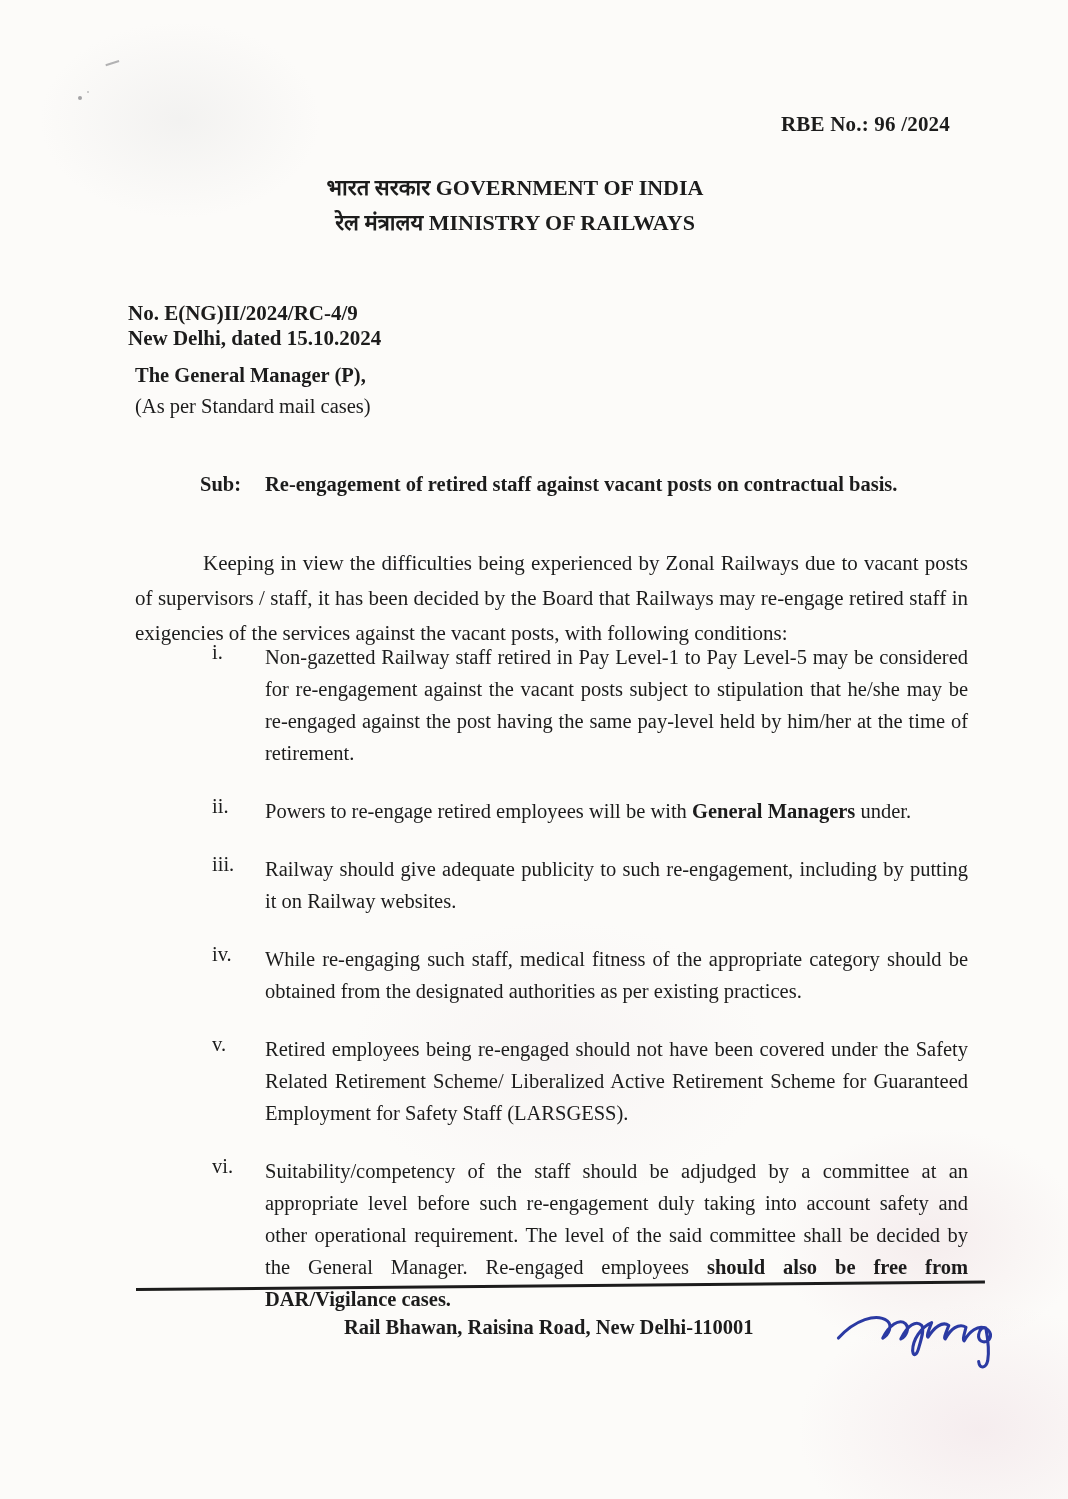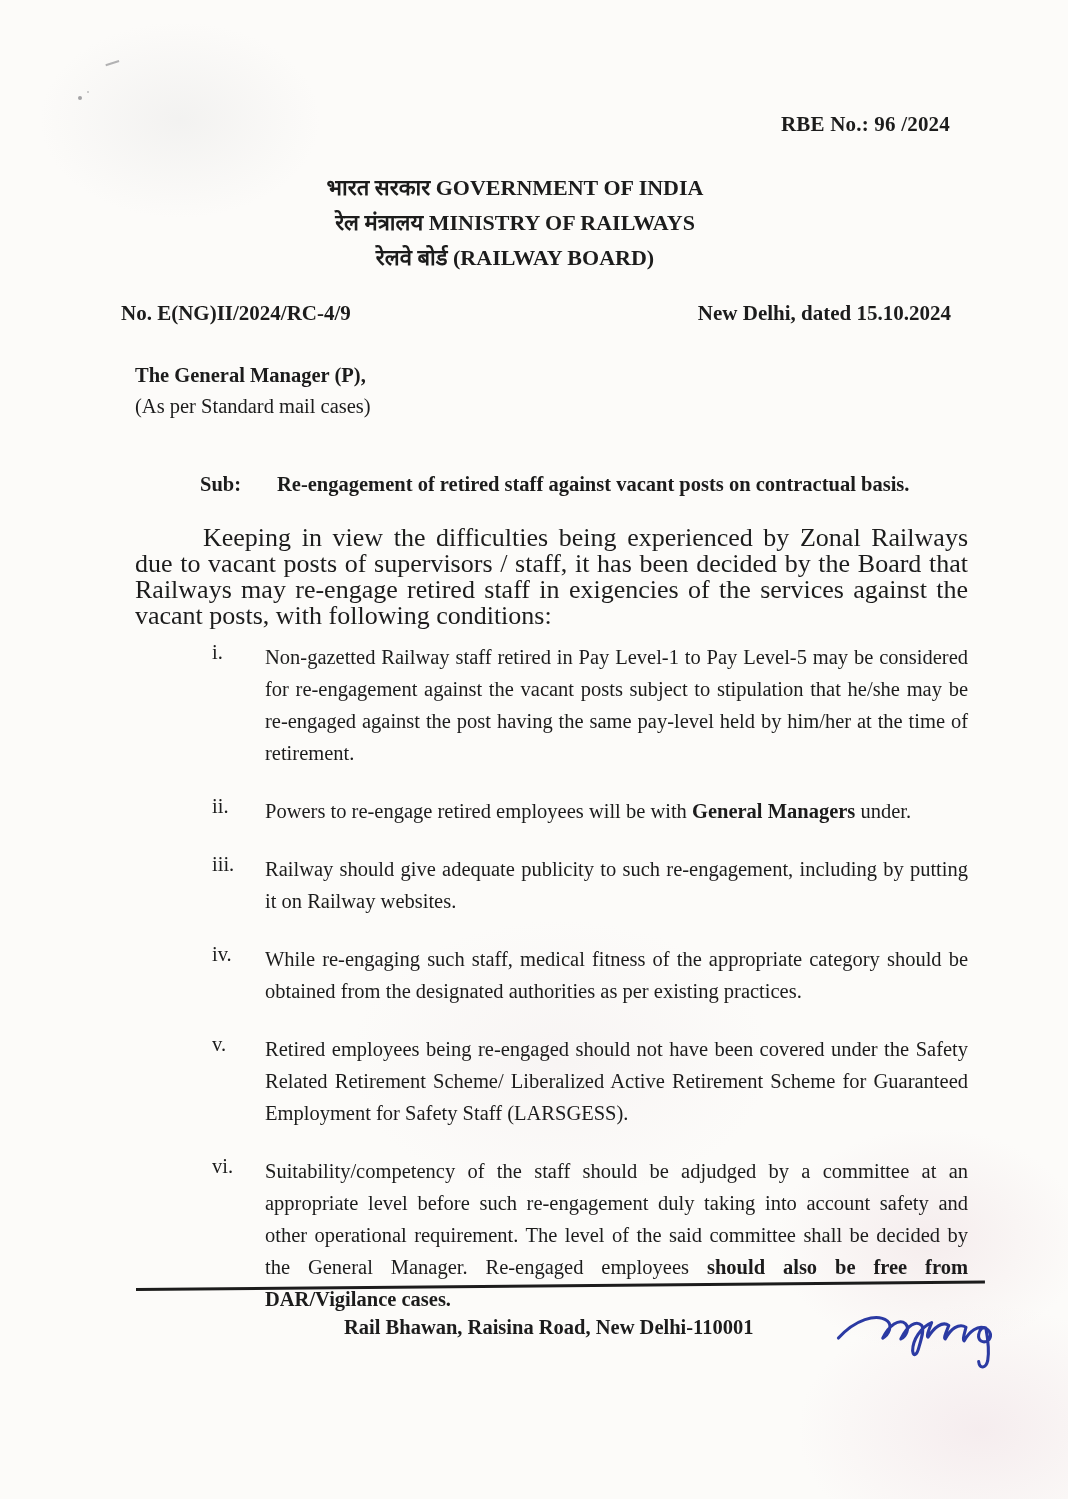--- a/index.html
+++ b/index.html
@@ -17,24 +17,24 @@
       radial-gradient(300px 200px at 560px 1060px, rgba(238,230,232,.3), rgba(0,0,0,0) 70%),
       var(--paper);
     font-family:"Liberation Serif","DejaVu Serif",serif;
     color:var(--ink);
   }
   .abs{position:absolute;}
   .b{font-weight:bold;}
   .rbe{top:112px;right:118px;font-size:21px;letter-spacing:.2px;}
   .letterhead{top:170px;left:0;width:1030px;text-align:center;font-size:22px;line-height:35px;}
   .letterhead div{white-space:pre;}
-  .refrow{top:301px;left:121px;width:830px;display:flex;justify-content:space-between;font-size:21px;}
+  .refrow{top:301px;left:128px;width:830px;display:flex;justify-content:space-between;font-size:21px;flex-direction:column;}
   .addressee{top:360px;left:135px;font-size:20.5px;line-height:30.5px;}
-  .subject{top:473px;left:200px;font-size:20.5px;display:flex;gap:36px;}
-  .opening{top:525px;left:135px;width:833px;font-size:26px;line-height:26px;text-align:justify;text-indent:68px;}
+  .subject{top:473px;left:200px;font-size:20.5px;display:flex;gap:24px;}
+  .opening{top:546px;left:135px;width:833px;font-size:21px;line-height:35px;text-align:justify;text-indent:68px;}
   .conditions{top:641px;left:212px;width:756px;font-size:20.5px;}
   .cond{display:flex;margin-bottom:26px;}
   .cond .num{width:53px;flex:0 0 53px;}
   .cond .ct{flex:1;text-align:justify;line-height:32px;}
   .rule{top:1288px;left:136px;width:849px;height:3px;background:var(--ink);transform:rotate(-0.5deg);transform-origin:left center;}
   .footer-address{top:1316px;left:344px;font-size:20.5px;}
   .signature{top:1290px;left:833px;width:190px;height:88px;}
   .pencil-mark{top:62px;left:106px;width:14px;height:4px;border-top:2px solid rgba(90,90,95,.45);transform:rotate(-18deg);}
   .speck{top:96px;left:78px;width:4px;height:4px;border-radius:50%;background:rgba(80,80,85,.5);box-shadow:8px -6px 0 -1px rgba(80,80,85,.35);}
 </style>
@@ -42,21 +42,20 @@
 <body>
 
 <div class="abs pencil-mark"></div>
 <div class="abs speck"></div>
 
 <div class="abs rbe b">RBE No.:  96 /2024</div>
 
 <div class="abs letterhead b">
   <div>भारत सरकार GOVERNMENT OF INDIA</div>
   <div>रेल मंत्रालय MINISTRY OF RAILWAYS</div>
-  <div>रेलवे बोर्ड (RAILWAY BOARD)</div>
 </div>
 
 <div class="abs refrow b">
   <span>No. E(NG)II/2024/RC-4/9</span>
   <span>New Delhi, dated 15.10.2024</span>
 </div>
 
 <div class="abs addressee">
   <div class="b">The General Manager (P),</div>
   <div>(As per Standard mail cases)</div>

